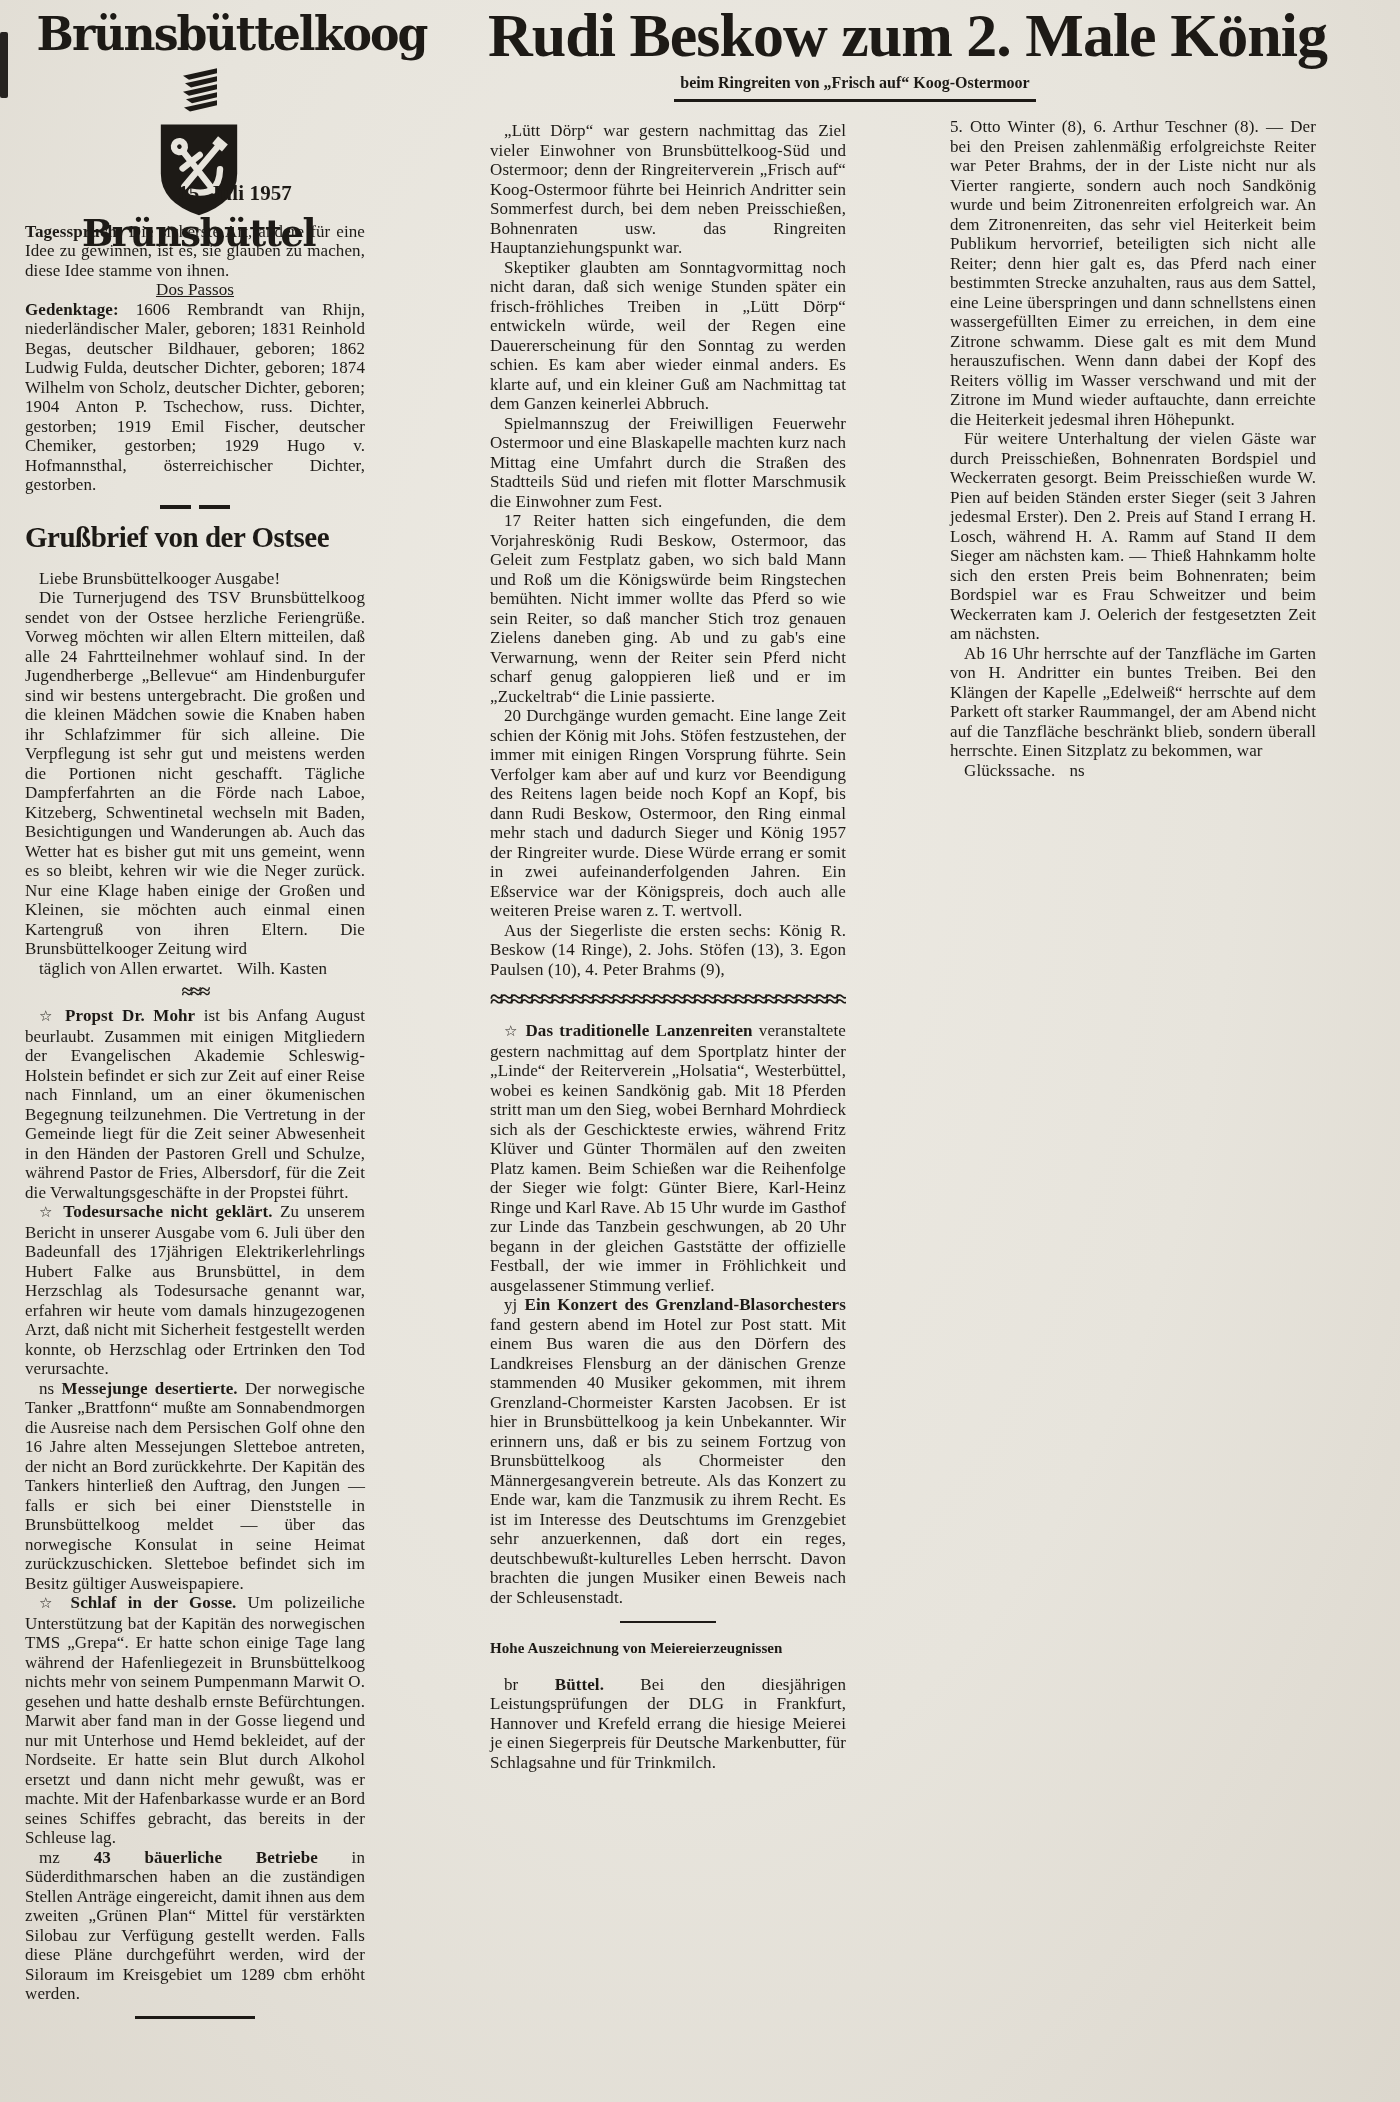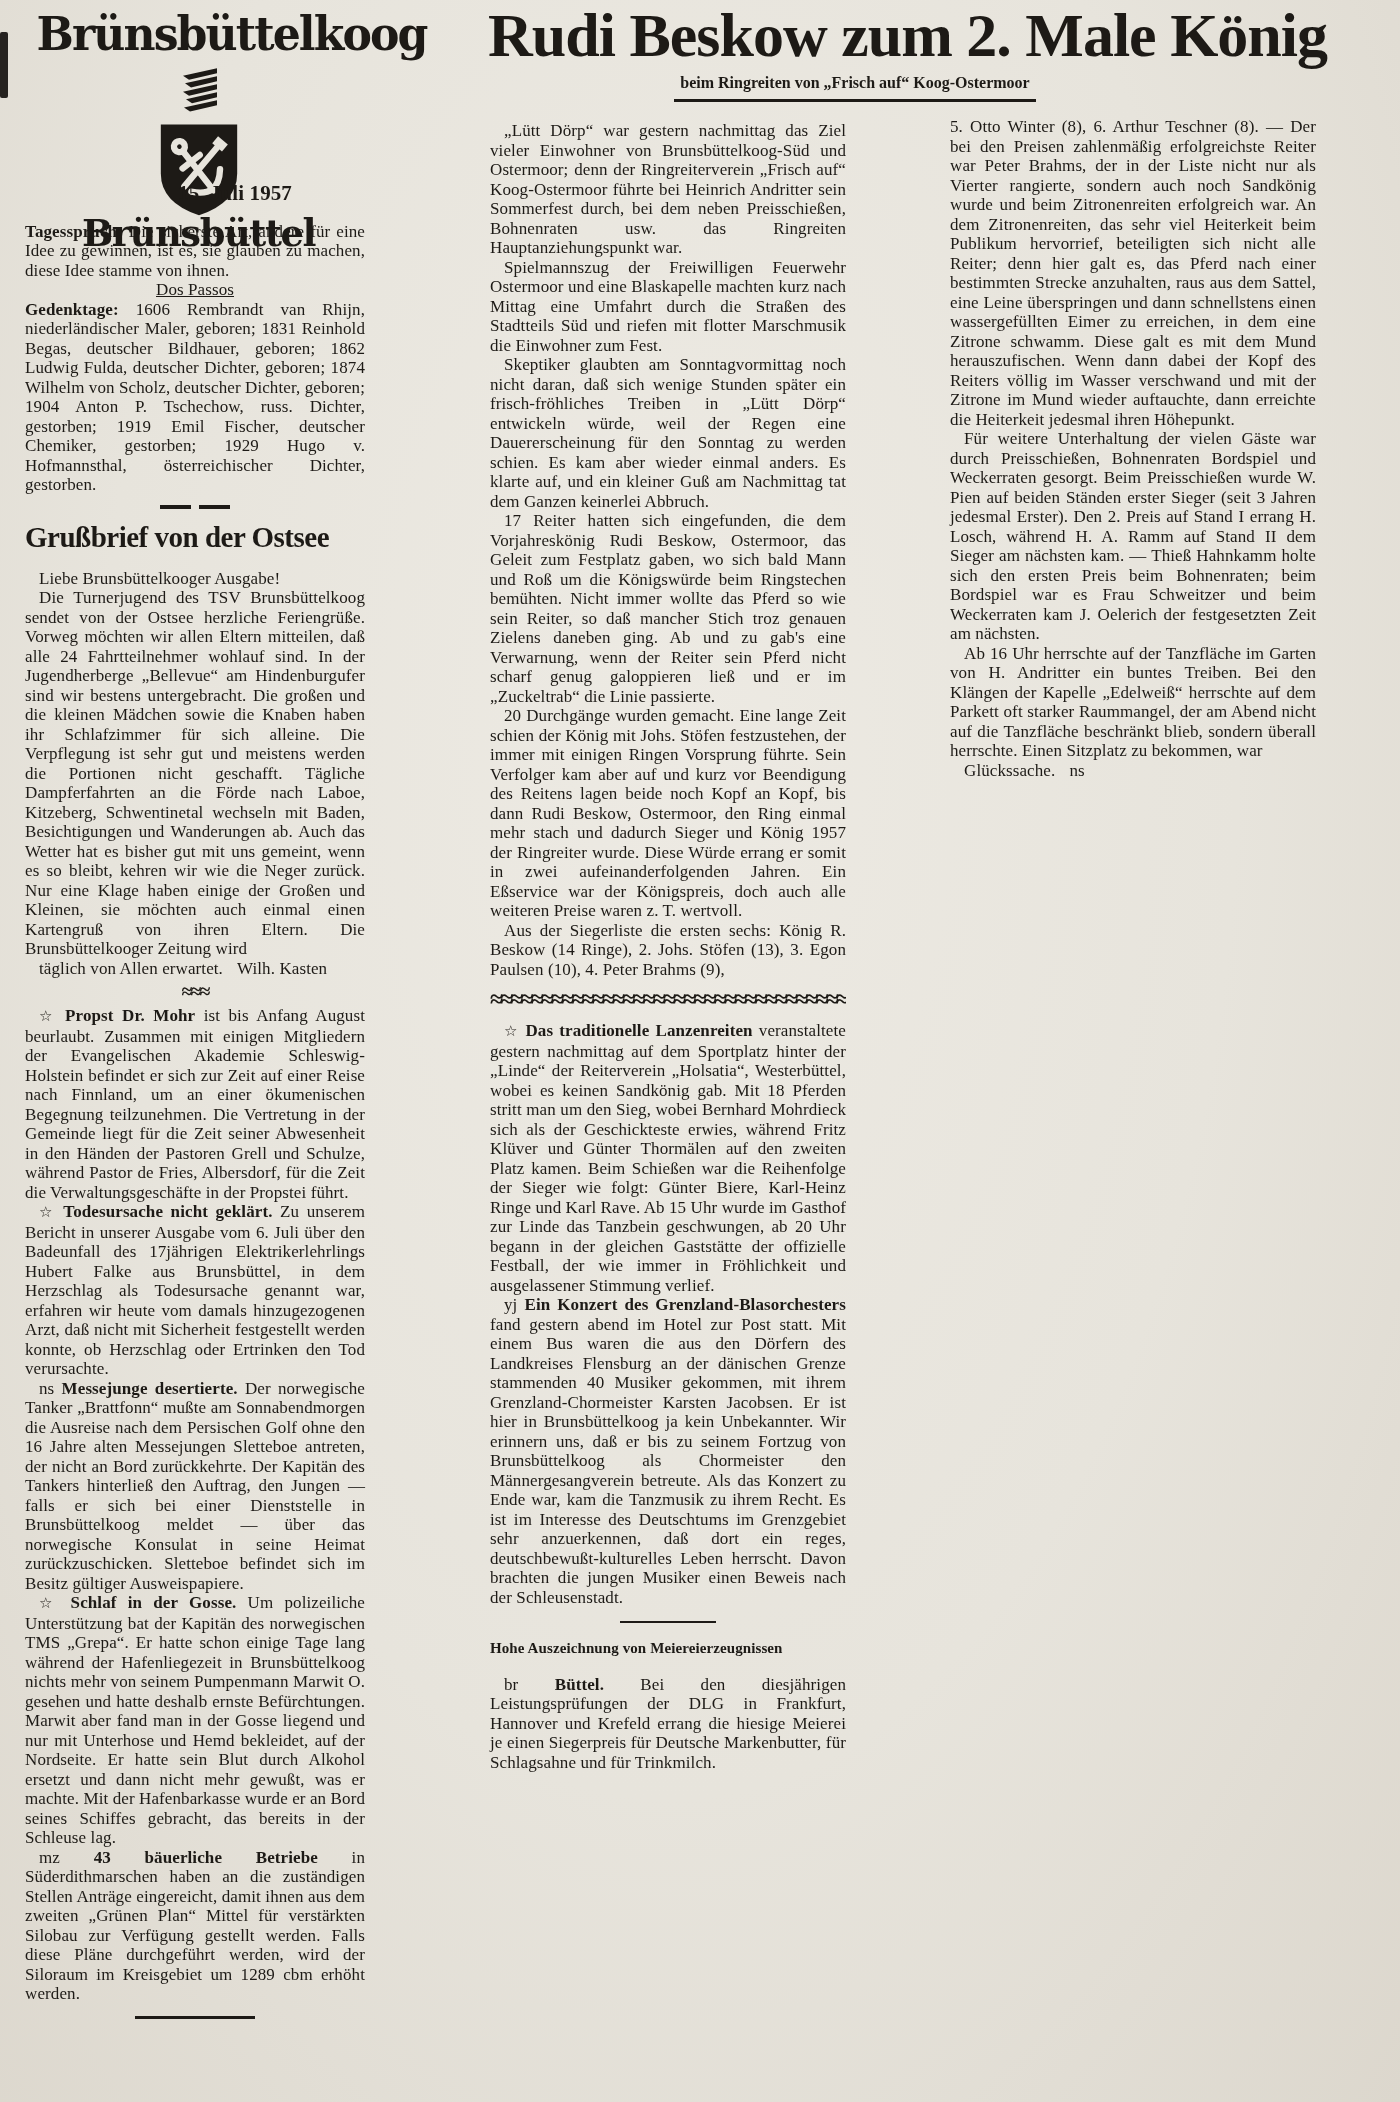--- a/index.html
+++ b/index.html
@@ -127,22 +127,22 @@
     <p class="spaced-sm"><span class="marker star">☆</span> <span class="lead">Todesursache nicht geklärt.</span> <span>Zu unserem Bericht in unserer Ausgabe vom 6. Juli über den Badeunfall des 17jährigen Elektrikerlehrlings Hubert Falke aus Brunsbüttel, in dem Herzschlag als Todesursache genannt war, erfahren wir heute vom damals hinzugezogenen Arzt, daß nicht mit Sicherheit festgestellt werden konnte, ob Herzschlag oder Ertrinken den Tod verursachte.</span></p>
     <p class="spaced-sm"><span class="marker">ns</span> <span class="lead">Messejunge desertierte.</span> <span>Der norwegische Tanker „Brattfonn“ mußte am Sonnabendmorgen die Ausreise nach dem Persischen Golf ohne den 16 Jahre alten Messejungen Sletteboe antreten, der nicht an Bord zurückkehrte. Der Kapitän des Tankers hinterließ den Auftrag, den Jungen — falls er sich bei einer Dienststelle in Brunsbüttelkoog meldet — über das norwegische Konsulat in seine Heimat zurückzuschicken. Sletteboe befindet sich im Besitz gültiger Ausweispapiere.</span></p>
     <p class="spaced-sm"><span class="marker star">☆</span> <span class="lead">Schlaf in der Gosse.</span> <span>Um polizeiliche Unterstützung bat der Kapitän des norwegischen TMS „Grepa“. Er hatte schon einige Tage lang während der Hafenliegezeit in Brunsbüttelkoog nichts mehr von seinem Pumpenmann Marwit O. gesehen und hatte deshalb ernste Befürchtungen. Marwit aber fand man in der Gosse liegend und nur mit Unterhose und Hemd bekleidet, auf der Nordseite. Er hatte sein Blut durch Alkohol ersetzt und dann nicht mehr gewußt, was er machte. Mit der Hafenbarkasse wurde er an Bord seines Schiffes gebracht, das bereits in der Schleuse lag.</span></p>
     <p class="spaced-sm"><span class="marker">mz</span> <span class="lead">43 bäuerliche Betriebe</span> <span>in Süderdithmarschen haben an die zuständigen Stellen Anträge eingereicht, damit ihnen aus dem zweiten „Grünen Plan“ Mittel für verstärkten Silobau zur Verfügung gestellt werden. Falls diese Pläne durchgeführt werden, wird der Siloraum im Kreisgebiet um 1289 cbm erhöht werden.</span></p>
 
     <div class="rule left-bottom"></div>
   </div>
 
   <div class="col mid-col">
     <p>„Lütt Dörp“ war gestern nachmittag das Ziel vieler Einwohner von Brunsbüttelkoog-Süd und Ostermoor; denn der Ringreiterverein „Frisch auf“ Koog-Ostermoor führte bei Heinrich Andritter sein Sommerfest durch, bei dem neben Preisschießen, Bohnenraten usw. das Ringreiten Hauptanziehungspunkt war.</p>
+    <p>Skeptiker glaubten am Sonntagvormittag noch nicht daran, daß sich wenige Stunden später ein frisch-fröhliches Treiben in „Lütt Dörp“ entwickeln würde, weil der Regen eine Dauererscheinung für den Sonntag zu werden schien. Es kam aber wieder einmal anders. Es klarte auf, und ein kleiner Guß am Nachmittag tat dem Ganzen keinerlei Abbruch.</p>
     <p>Spielmannszug der Freiwilligen Feuerwehr Ostermoor und eine Blaskapelle machten kurz nach Mittag eine Umfahrt durch die Straßen des Stadtteils Süd und riefen mit flotter Marschmusik die Einwohner zum Fest.</p>
-    <p>Skeptiker glaubten am Sonntagvormittag noch nicht daran, daß sich wenige Stunden später ein frisch-fröhliches Treiben in „Lütt Dörp“ entwickeln würde, weil der Regen eine Dauererscheinung für den Sonntag zu werden schien. Es kam aber wieder einmal anders. Es klarte auf, und ein kleiner Guß am Nachmittag tat dem Ganzen keinerlei Abbruch.</p>
     <p>17 Reiter hatten sich eingefunden, die dem Vorjahreskönig Rudi Beskow, Ostermoor, das Geleit zum Festplatz gaben, wo sich bald Mann und Roß um die Königswürde beim Ringstechen bemühten. Nicht immer wollte das Pferd so wie sein Reiter, so daß mancher Stich troz genauen Zielens daneben ging. Ab und zu gab's eine Verwarnung, wenn der Reiter sein Pferd nicht scharf genug galoppieren ließ und er im „Zuckeltrab“ die Linie passierte.</p>
     <p>20 Durchgänge wurden gemacht. Eine lange Zeit schien der König mit Johs. Stöfen festzustehen, der immer mit einigen Ringen Vorsprung führte. Sein Verfolger kam aber auf und kurz vor Beendigung des Reitens lagen beide noch Kopf an Kopf, bis dann Rudi Beskow, Ostermoor, den Ring einmal mehr stach und dadurch Sieger und König 1957 der Ringreiter wurde. Diese Würde errang er somit in zwei aufeinanderfolgenden Jahren. Ein Eßservice war der Königspreis, doch auch alle weiteren Preise waren z. T. wertvoll.</p>
     <p>Aus der Siegerliste die ersten sechs: König R. Beskow (14 Ringe), 2. Johs. Stöfen (13), 3. Egon Paulsen (10), 4. Peter Brahms (9),</p>
 
     <div class="wave-border">≈≈≈≈≈≈≈≈≈≈≈≈≈≈≈≈≈≈≈≈≈≈≈≈≈≈≈≈≈≈≈≈≈≈≈≈≈≈≈≈</div>
 
     <p><span class="marker star">☆</span> <span class="lead">Das traditionelle Lanzenreiten</span> <span>veranstaltete gestern nachmittag auf dem Sportplatz hinter der „Linde“ der Reiterverein „Holsatia“, Westerbüttel, wobei es keinen Sandkönig gab. Mit 18 Pferden stritt man um den Sieg, wobei Bernhard Mohrdieck sich als der Geschickteste erwies, während Fritz Klüver und Günter Thormälen auf den zweiten Platz kamen. Beim Schießen war die Reihenfolge der Sieger wie folgt: Günter Biere, Karl-Heinz Ringe und Karl Rave. Ab 15 Uhr wurde im Gasthof zur Linde das Tanzbein geschwungen, ab 20 Uhr begann in der gleichen Gaststätte der offizielle Festball, der wie immer in Fröhlichkeit und ausgelassener Stimmung verlief.</span></p>
     <p class="spaced-sm"><span class="marker">yj</span> <span class="lead">Ein Konzert des Grenzland-Blasorchesters</span> <span>fand gestern abend im Hotel zur Post statt. Mit einem Bus waren die aus den Dörfern des Landkreises Flensburg an der dänischen Grenze stammenden 40 Musiker gekommen, mit ihrem Grenzland-Chormeister Karsten Jacobsen. Er ist hier in Brunsbüttelkoog ja kein Unbekannter. Wir erinnern uns, daß er bis zu seinem Fortzug von Brunsbüttelkoog als Chormeister den Männergesangverein betreute. Als das Konzert zu Ende war, kam die Tanzmusik zu ihrem Recht. Es ist im Interesse des Deutschtums im Grenzgebiet sehr anzuerkennen, daß dort ein reges, deutschbewußt-kulturelles Leben herrscht. Davon brachten die jungen Musiker einen Beweis nach der Schleusenstadt.</span></p>
 
     <div class="rule mid"></div>

